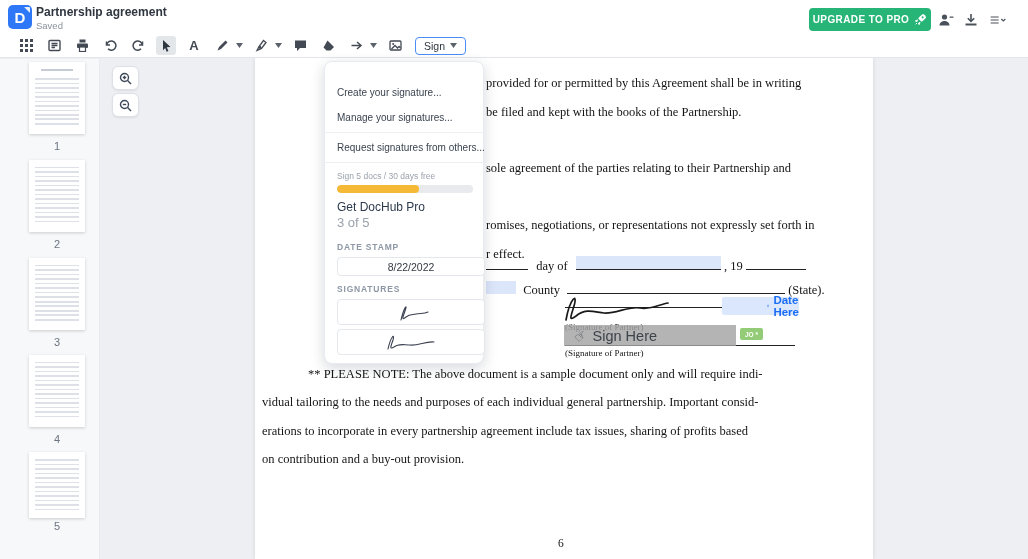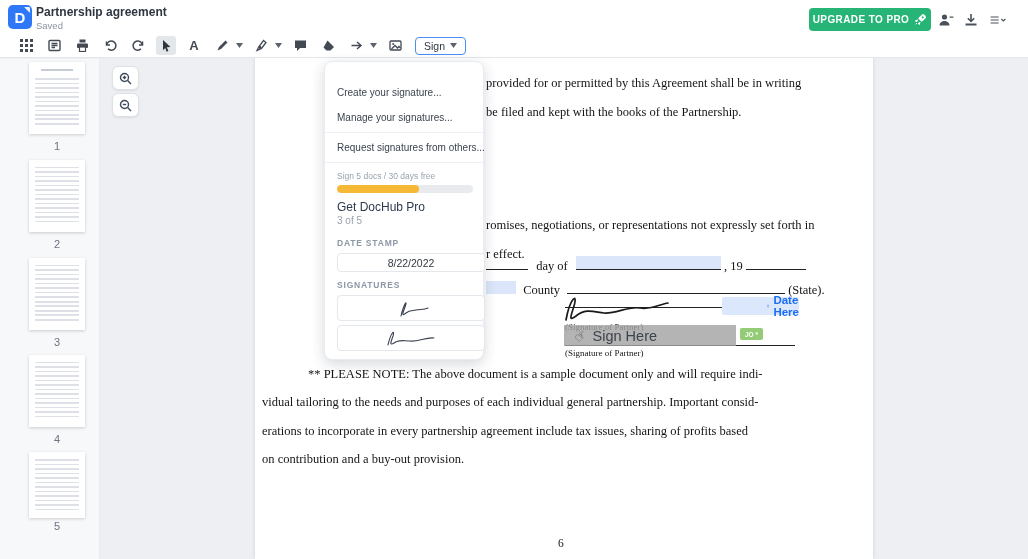--- a/index.html
+++ b/index.html
@@ -66,21 +66,21 @@
   
   .dropdown { position:absolute; left:324px; top:61px; width:160px; background:#fff; border:1px solid #e8ebef;
           border-radius:8px; box-shadow:0 4px 14px rgba(30,40,60,.18); z-index:40; padding:18px 0 8px 0; }
   .dd-item { padding:7px 12px; font-size:10px; color:#3b4450; cursor:pointer; white-space:nowrap; }
   .dd-sep { border-top:1px solid #edf0f3; margin:2px 0; }
   .dd-trial { padding:6px 12px 2px 12px; }
   .dd-trial-text { font-size:8.5px; color:#9aa2ad; }
   .dd-bar { margin-top:4px; width:136px; height:8px; background:#e8eaed; border-radius:4px; overflow:hidden; }
   .dd-bar-fill { height:8px; background:#f6b935; border-radius:4px; }
   .dd-pro { padding:5px 12px 0 12px; font-size:12px; color:#2c3a4e; cursor:pointer; }
-  .dd-count { padding:1px 12px 4px 12px; font-size:10px; color:#9aa2ad; }
+  .dd-count { padding:1px 12px 4px 12px; font-size:13px; color:#9aa2ad; }
   .dd-sec-label { padding:8px 12px 3px 12px; font-size:8.5px; font-weight:bold; letter-spacing:.8px; color:#8d97a5; }
   .dd-box { margin:2px 12px 0 12px; width:148px; border:1px solid #e4e7eb; border-radius:4px; display:flex;
           align-items:center; justify-content:center; cursor:pointer; background:#fff; }
   .dd-date { height:19px; font-size:10.5px; color:#333a43; }
   .dd-sig { height:26px; }
 </style>
 </head>
 <body>
 
 <div id="app">
@@ -267,20 +267,21 @@
           <path d="M8.6,8.6 L12,12"></path>
           <path d="M3.8,5.5 H7.2"></path>
         </svg>
     </div>
   </div>
 
   <div class="page"></div>
 
   <div class="doc-line" style="left:486px; top:76px">provided for or permitted by this Agreement shall be in writing</div>
   <div class="doc-line" style="left:486px; top:105px">be filed and kept with the books of the Partnership.</div>
+  <div class="doc-line" style="left:486px; top:161px">sole agreement of the parties relating to their Partnership and</div>
   <div class="doc-line" style="left:486px; top:218px">romises, negotiations, or representations not expressly set forth in</div>
   <div class="doc-line" style="left:486px; top:247px">r effect.</div>
 
   <div class="doc-line" style="left:486px; top:256px">
     <span class="uline" style="width:42px"></span>
     <span style="padding:0 5px">day of</span>
     <span class="uline field-blue" style="width:145px; height:14px"></span>
     <span>, 19</span>
     <span class="uline" style="width:60px"></span>
   </div>

